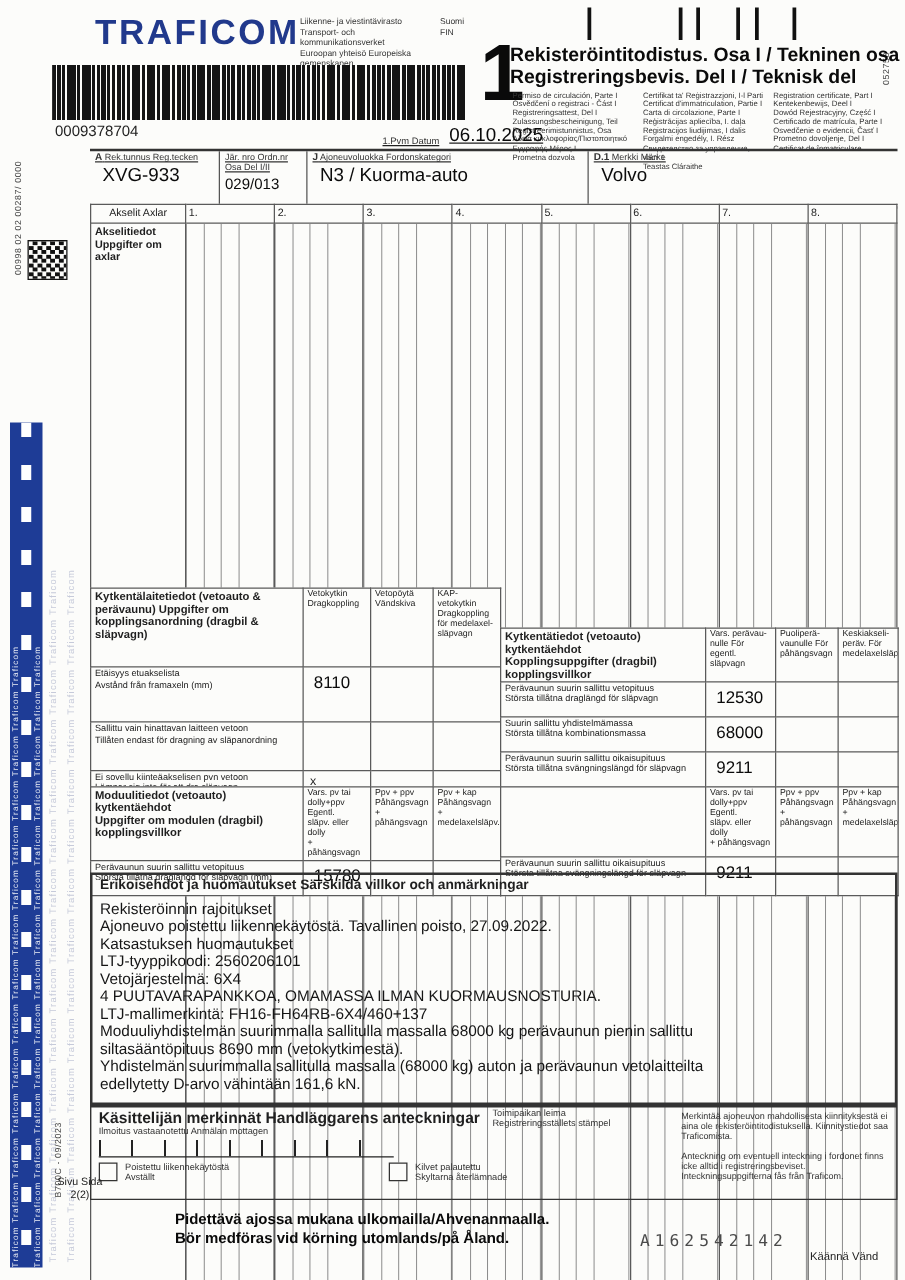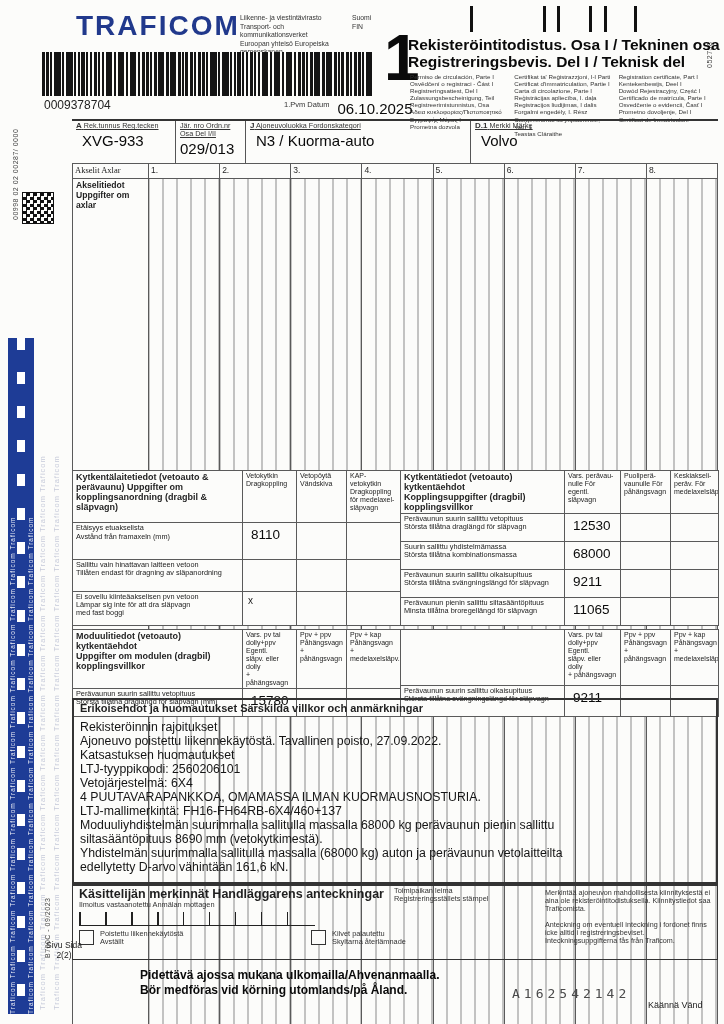--- a/index.html
+++ b/index.html
@@ -29,21 +29,21 @@
   .translations div{flex:1;}
   
   .barcode{position:absolute;left:42px;top:52px;width:330px;height:44px;background-color:#fcfcfa;
     background-image:
       repeating-linear-gradient(90deg,#141414 0 2px,transparent 2px 4px),
       repeating-linear-gradient(90deg,#141414 0 1px,transparent 1px 6px),
       repeating-linear-gradient(90deg,#141414 0 3px,transparent 3px 13px);}
   .barcode-num{position:absolute;left:44px;top:98px;font-size:12px;color:#222;}
   .datamatrix{position:absolute;left:22px;top:192px;width:30px;height:30px;
     background-image:repeating-conic-gradient(#111 0% 25%,#fcfcfa 0% 50%);background-size:7px 7px;border:1px solid #111;}
-  .dateline{position:absolute;left:284px;top:100px;display:flex;align-items:flex-start;gap:8px;}
+  .dateline{position:absolute;left:306px;top:100px;display:flex;align-items:flex-end;gap:8px;text-decoration:underline;}
   .dateline .lbl{font-size:7.5px;color:#333;}
   .dateline .val{font-size:15px;color:#0a0a0a;}
   
   .ident{position:absolute;left:72px;top:119px;width:646px;height:44px;display:flex;
     border-top:2px solid #333;border-bottom:2px solid #333;}
   .ident>div{border-left:1px solid #555;padding:1px 4px;box-sizing:border-box;}
   .ident>div:first-child{border-left:none;}
   .flab{font-size:7.2px;color:#333;line-height:7.8px;text-decoration:underline;}
   .flab b{font-size:8px;}
   .fval{font-size:15px;color:#0a0a0a;margin-top:2px;padding-left:6px;}
@@ -54,21 +54,21 @@
   .lblcell{font-size:7.3px;line-height:8.3px;color:#222;}
   .valcell{font-size:13.5px;color:#0a0a0a;padding-top:4px;padding-left:8px;}
   
   .axle{position:absolute;left:72px;top:163px;width:646px;}
   .axle td{height:28px;}
   .axle tr.nums td{height:15px;font-size:8.5px;padding:1px 2px;}
   .axle tr.heads td{height:54px;}
   .subgrid{background-image:repeating-linear-gradient(90deg,transparent 0 13.4px,#8a8a8a 13.4px 14px);}
   .heads .vlbl{display:flex;height:100%;}
   .vlbl span{display:block;font-size:5.8px;line-height:6.4px;color:#222;height:100%;overflow:hidden;white-space:pre-line;}
-  .corner{font-size:8.5px;text-align:left;color:#222;font-family:Liberation Serif, serif;}
+  .corner{font-size:8.5px;text-align:center;color:#222;}
   .sectlbl{font-size:8.6px;font-weight:bold;line-height:10px;}
   
   .duo{position:absolute;display:flex;}
   .tbl-title{font-size:9px;font-weight:bold;line-height:10px;}
   .colhead{font-size:7px;line-height:8px;color:#222;}
   .xval{font-size:10px;padding-top:3px;padding-left:5px;}
   
   .special{position:absolute;left:72px;top:698px;width:646px;height:186px;border:2px solid #333;box-sizing:border-box;padding:2px 6px;}
   .special .hd{font-size:11px;font-weight:bold;margin-bottom:6px;}
   .special .ln{font-size:12.3px;line-height:14px;color:#151515;}
@@ -162,21 +162,21 @@
   </div>
 
   <div class="ident">
     <div style="width:103px;">
       <div class="flab"><b>A</b> <span>Rek.tunnus Reg.tecken</span></div>
       <div class="fval">XVG-933</div>
     </div>
     <div style="width:70px;">
       <div class="flab pre">Jär. nro Ordn.nr
 Osa Del I/II</div>
-      <div class="fval" style="font-size:15px;padding-left:0;">029/013</div>
+      <div class="fval" style="font-size:12px;padding-left:0;">029/013</div>
     </div>
     <div style="width:225px;">
       <div class="flab"><b>J</b> <span>Ajoneuvoluokka Fordonskategori</span></div>
       <div class="fval">N3 / Kuorma-auto</div>
     </div>
     <div style="width:248px;">
       <div class="flab"><b>D.1</b> <span>Merkki Märke</span></div>
       <div class="fval">Volvo</div>
     </div>
   </div>
@@ -288,21 +288,21 @@
       <tr style="height:28px;">
         <td class="lblcell pre">Ei sovellu kiinteäakselisen pvn vetoon
 Lämpar sig inte för att dra släpvagn
 med fast boggi</td>
         <td class="xval">x</td>
         <td></td>
             <td></td>
       </tr>
     </tbody>
       </table>
-    <table class="sect" style="width:318px;margin-left:-1px;">
+    <table class="sect" style="width:318px;margin-left:-1px;margin-top:32px;">
       <colgroup>
           <col style="width:164px;">
           <col style="width:56px;">
           <col style="width:50px;">
           <col style="width:48px;">
         </colgroup>
       <tbody>
           <tr style="height:42px;">
         <td class="tbl-title pre">Kytkentätiedot (vetoauto) kytkentäehdot
 Kopplingsuppgifter (dragbil)

